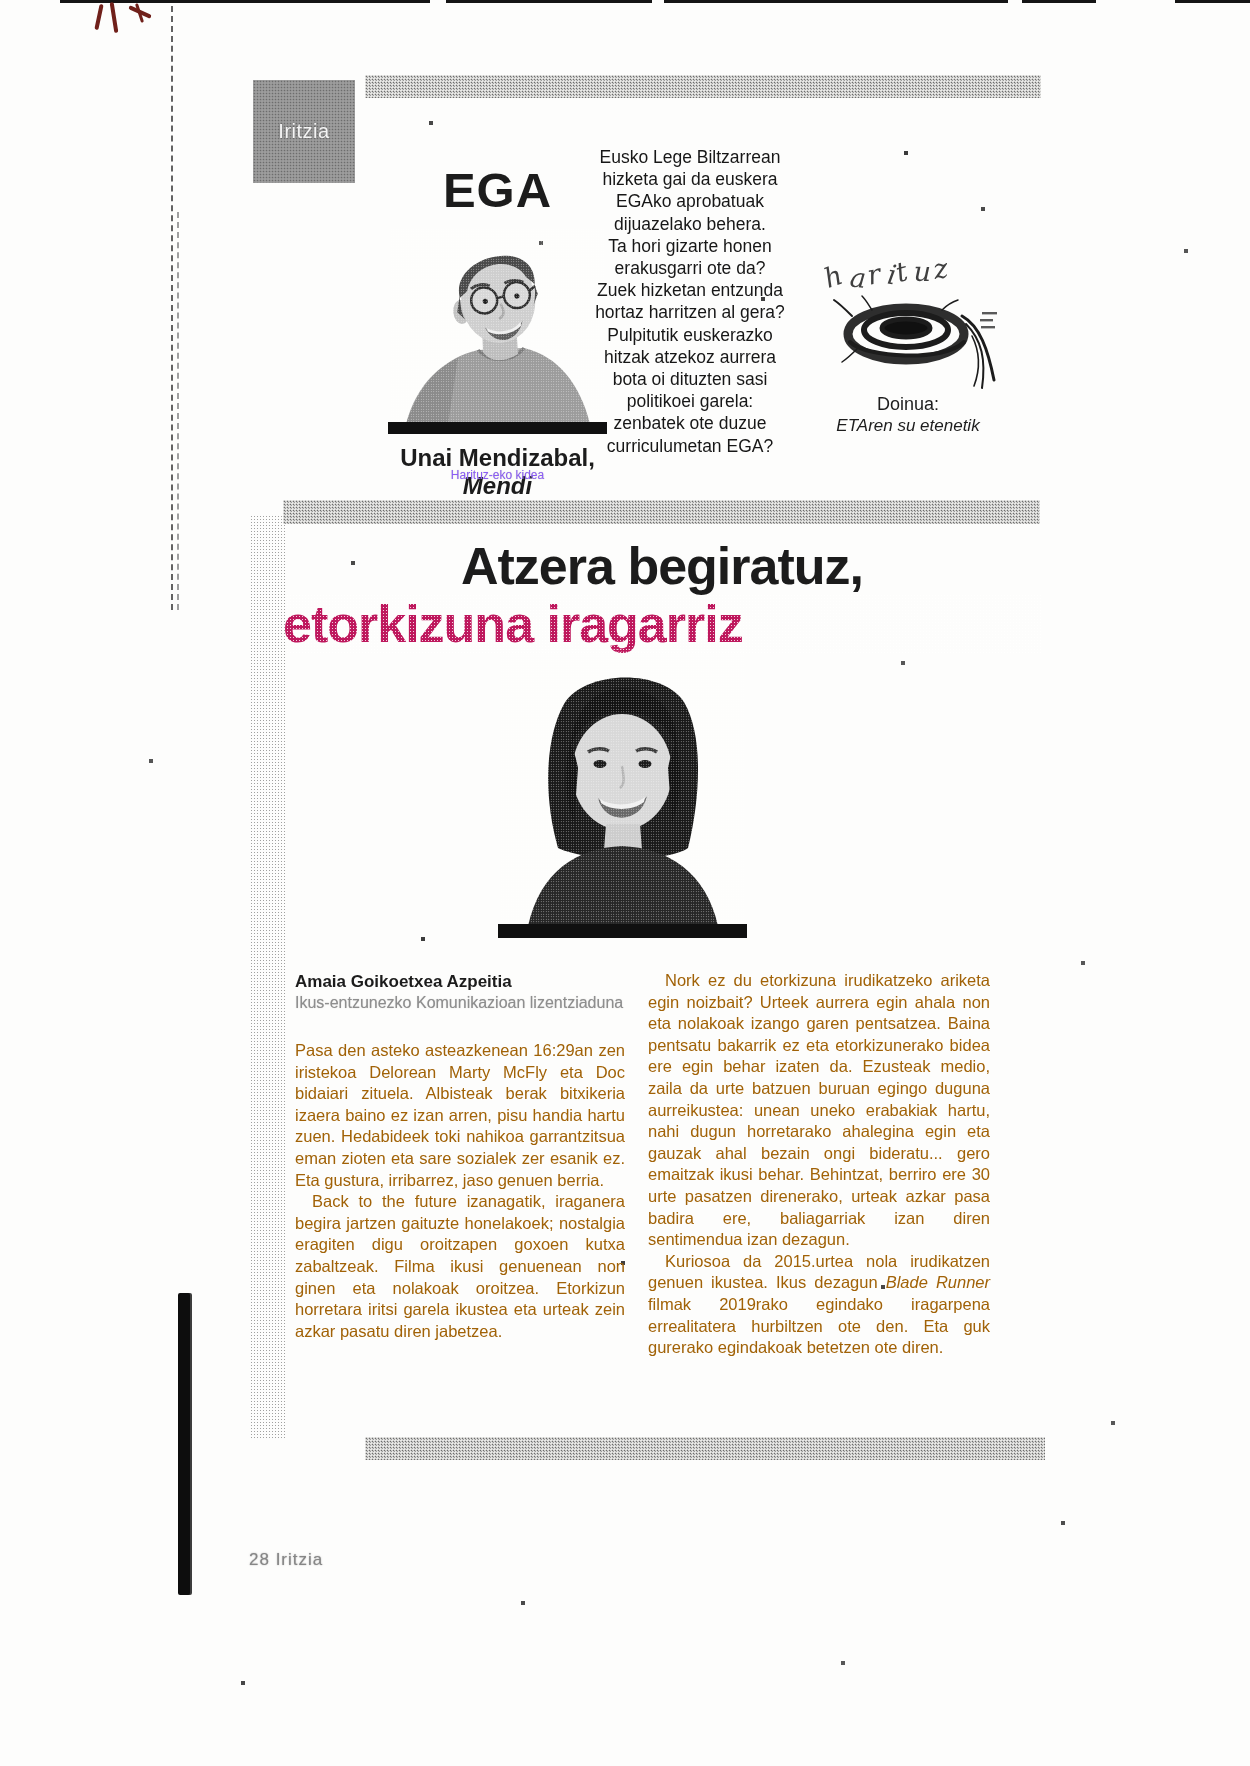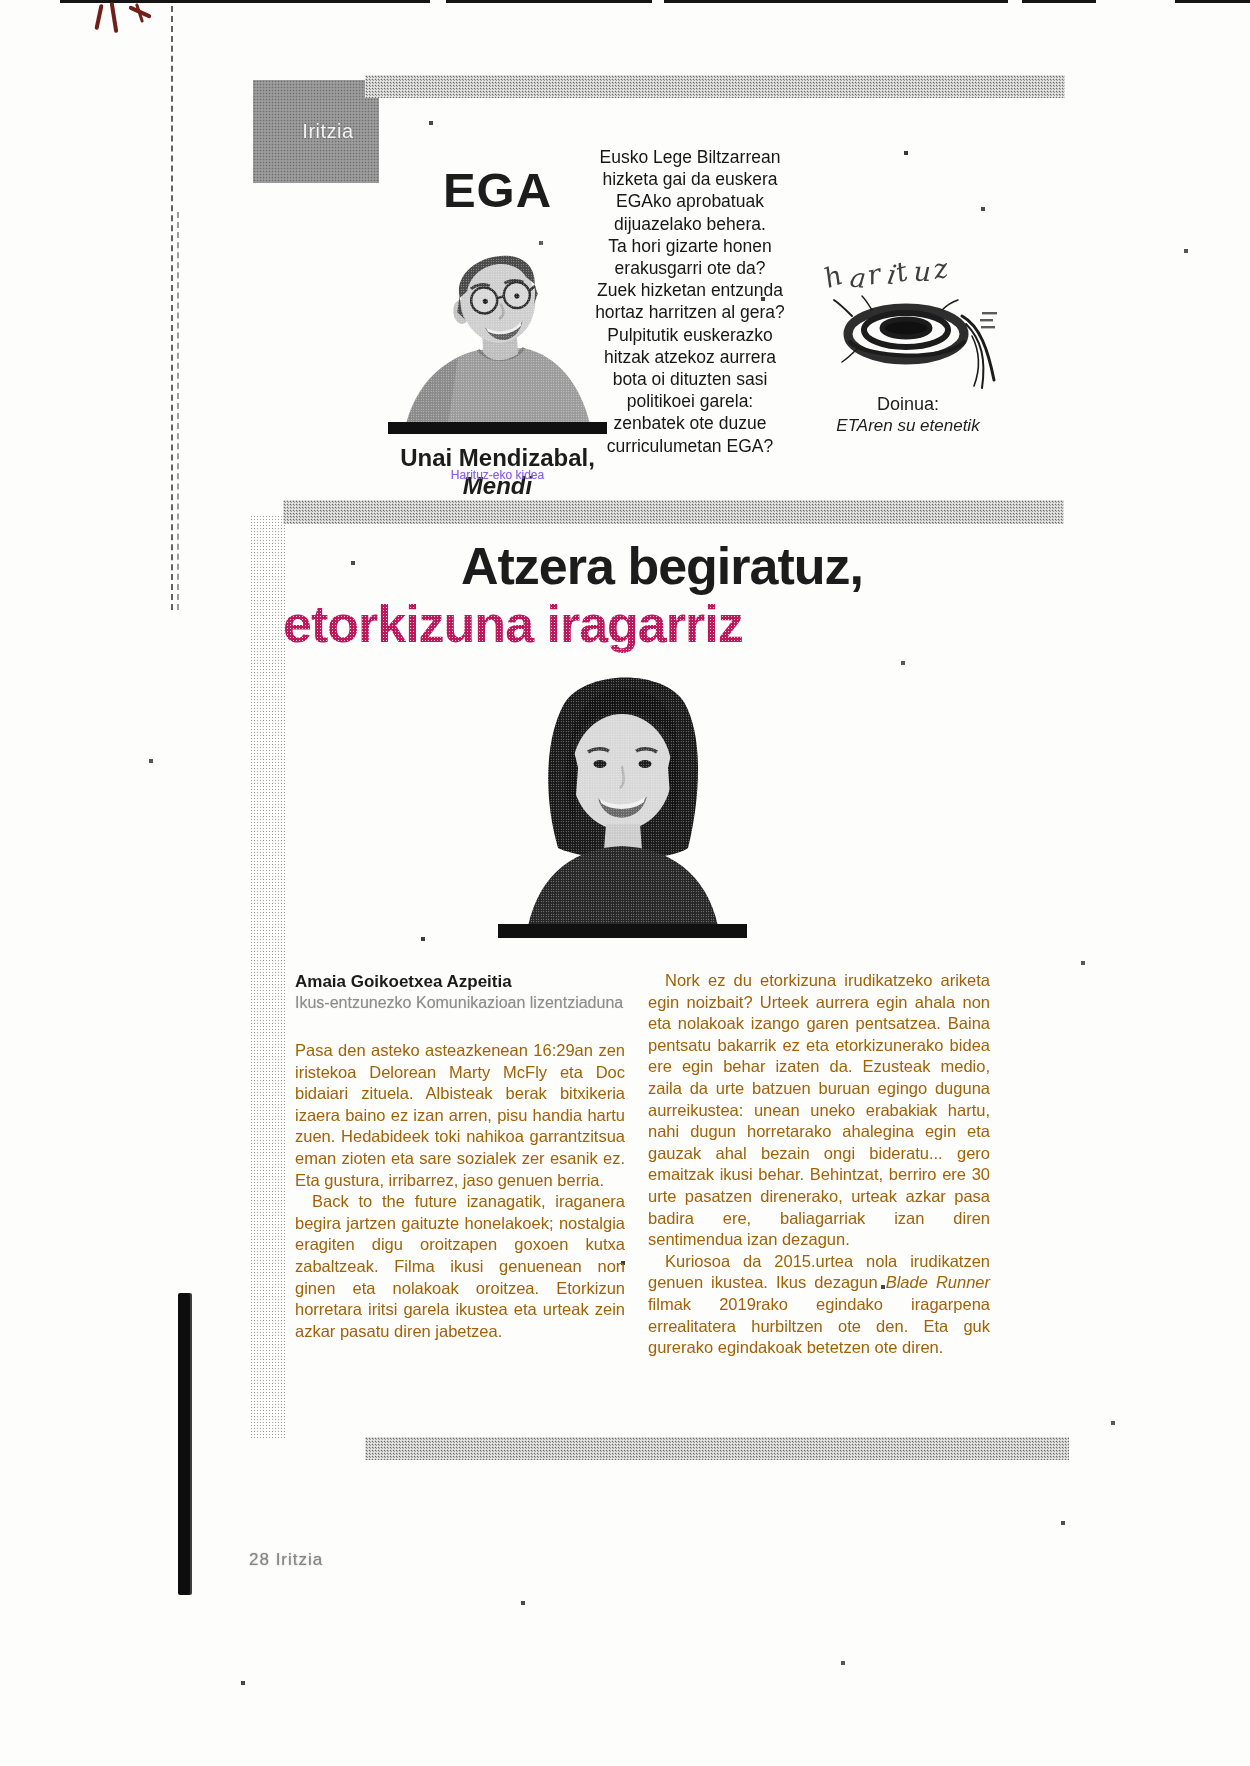--- a/index.html
+++ b/index.html
@@ -3,21 +3,21 @@
 <meta charset="utf-8">
 <style>
   html,body{margin:0;padding:0;background:#ffffff;}
   #page{position:relative;width:1250px;height:1766px;background:#fdfdfc;overflow:hidden;
         font-family:"Liberation Sans",sans-serif;color:#1c1c1c;}
   .abs{position:absolute;}
 
   
   .dots{background-image:radial-gradient(circle at 1.5px 1.5px,#6d6d6d .85px,transparent 1.05px),
                          radial-gradient(circle at 3px 3px,#9a9a9a .7px,transparent .9px);
-        background-size:3px 3px,3px 3px;padding-left:24px;}
+        background-size:3px 3px,3px 3px;}
   .dots-light{background-image:radial-gradient(circle at 1.5px 1.5px,#8f8f8f .8px,transparent 1px);
         background-size:3px 3px;opacity:.85;}
   .bar{height:23px;background-color:#e9e9e7;}
 
   
   .topline{top:0;height:3px;background:#151515;}
   .dash-line{border-left:2px dashed #2f2f2f;opacity:.75;}
   .black-edge{background:#0d0d0d;border-radius:2px;box-shadow:2px 0 0 #3d3d3d;}
   .redmark{background:#70201a;border-radius:2px;}
   .specks{left:0;top:0;width:2px;height:2px;

